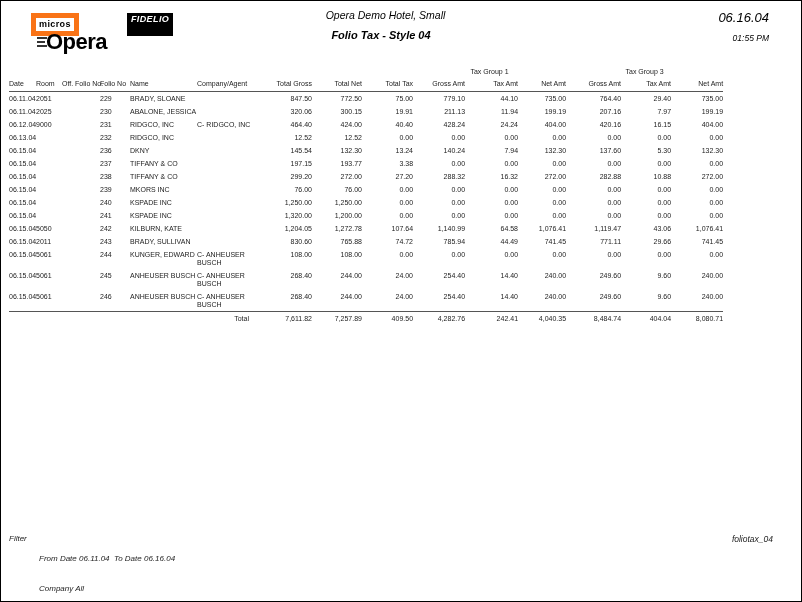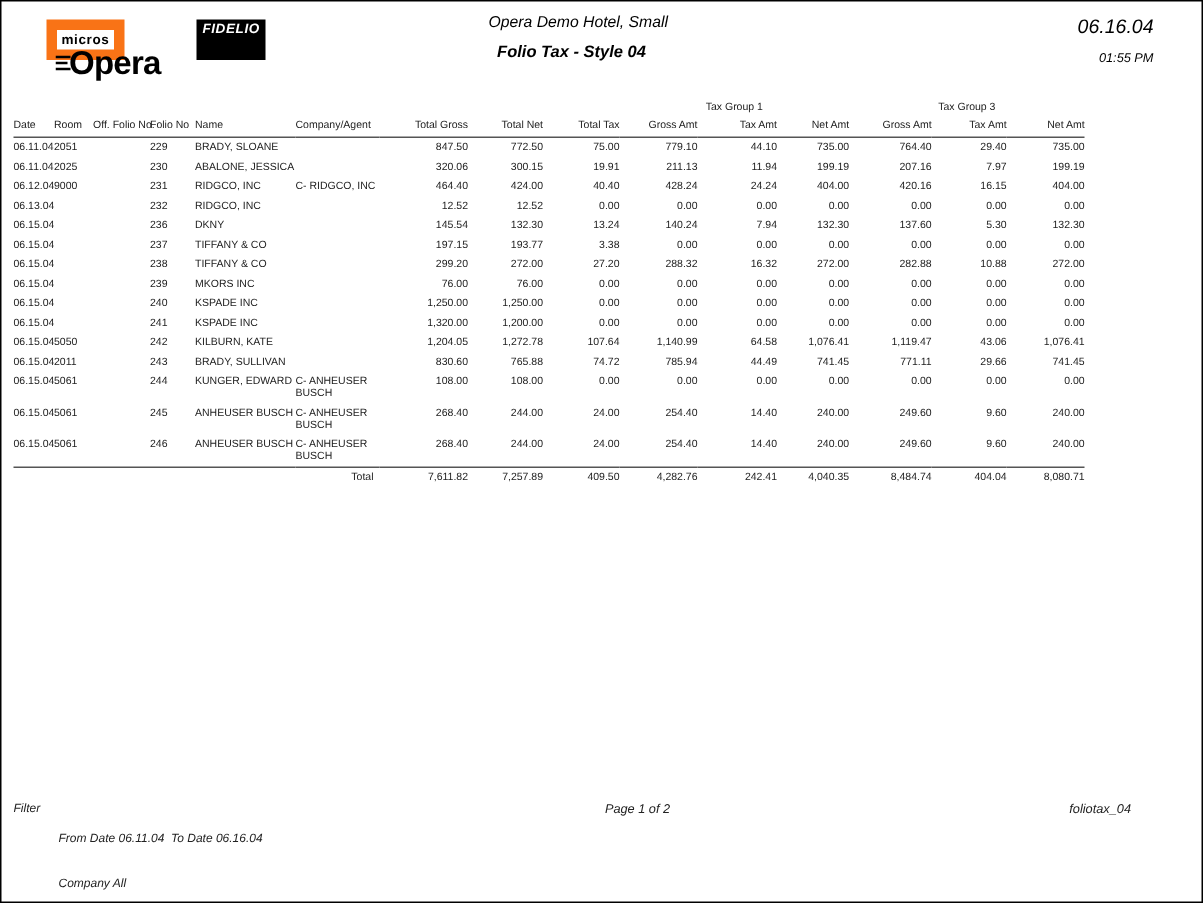--- a/index.html
+++ b/index.html
@@ -13,21 +13,21 @@
     font-family: "Liberation Sans", sans-serif;
     color: #222;
   }
 
   
   .logo-row {
     position: absolute; left: 30px; top: 12px;
     display: flex; align-items: stretch;
     font-size: 9px; font-weight: bold; line-height: 11px;
   }
-  .micros { border: 7px solid #f97316; padding: 1px 3px; color: #000; letter-spacing: .4px; background: #fff; text-align: center; }
+  .micros { border: 5px solid #f97316; padding: 1px 3px; color: #000; letter-spacing: .4px; background: #fff; text-align: center; }
   .fidelio { background: #000; color: #fff; padding: 1px 4px; font-style: italic; letter-spacing: .4px; margin-left: 48px; }
   .opera-logo { position: absolute; left: 36px; top: 28px; display: flex; align-items: center; }
   .opera-logo svg { margin-right: -7px; }
   .opera-text { font-size: 22px; font-weight: bold; letter-spacing: -.5px; color: #000; }
 
   .hotel-name {
     position: absolute; top: 8px; left: 0; width: 769px;
     text-align: center; font-style: italic; font-size: 10.5px; color: #000;
   }
   .report-date { position: absolute; top: 9px;  right: 32px; font-style: italic; font-size: 13px; color: #000; }
@@ -52,21 +52,21 @@
   tbody td { padding: 3px 0 2px 0; }
   td.l { text-align: left; }
   td.r { text-align: right; }
   tfoot td { border-top: 1px solid #555; padding: 3px 0 2px 0; text-align: right; }
   tfoot td.total-label { padding-right: 4px; }
 
   
   .filter-label  { position: absolute; left: 8px;  top: 533px; font-style: italic; font-size: 8px; text-align: right; }
   .filter-lines  { position: absolute; left: 38px; top: 533px; font-style: italic; font-size: 8px; line-height: 10px; white-space: pre; }
   .page-indicator{ position: absolute; left: 46px; top: 533px; width: 756px; text-align: center; font-style: italic; font-size: 8.5px; }
-  .report-file   { position: absolute; right: 47px; top: 533px; font-style: italic; font-size: 8.5px; }
+  .report-file   { position: absolute; right: 28px; top: 533px; font-style: italic; font-size: 8.5px; }
 </style>
 </head>
 <body>
 
 <div class="page">
 
   <div class="logo-row">
     <span class="micros">micros</span>
     <span class="fidelio">FIDELIO</span>
   </div>
@@ -399,16 +399,15 @@
         </tr>
       </tfoot>
   </table>
 
   <div class="filter-label">Filter</div>
   <div class="filter-lines">
     <div>From Date 06.11.04  To Date 06.16.04</div>
     <div>Company All</div>
     
   </div>
-  <div class="page-indicator">Page 1 of 2</div>
   <div class="report-file">foliotax_04</div>
 
 </div>
 
 </body></html>

